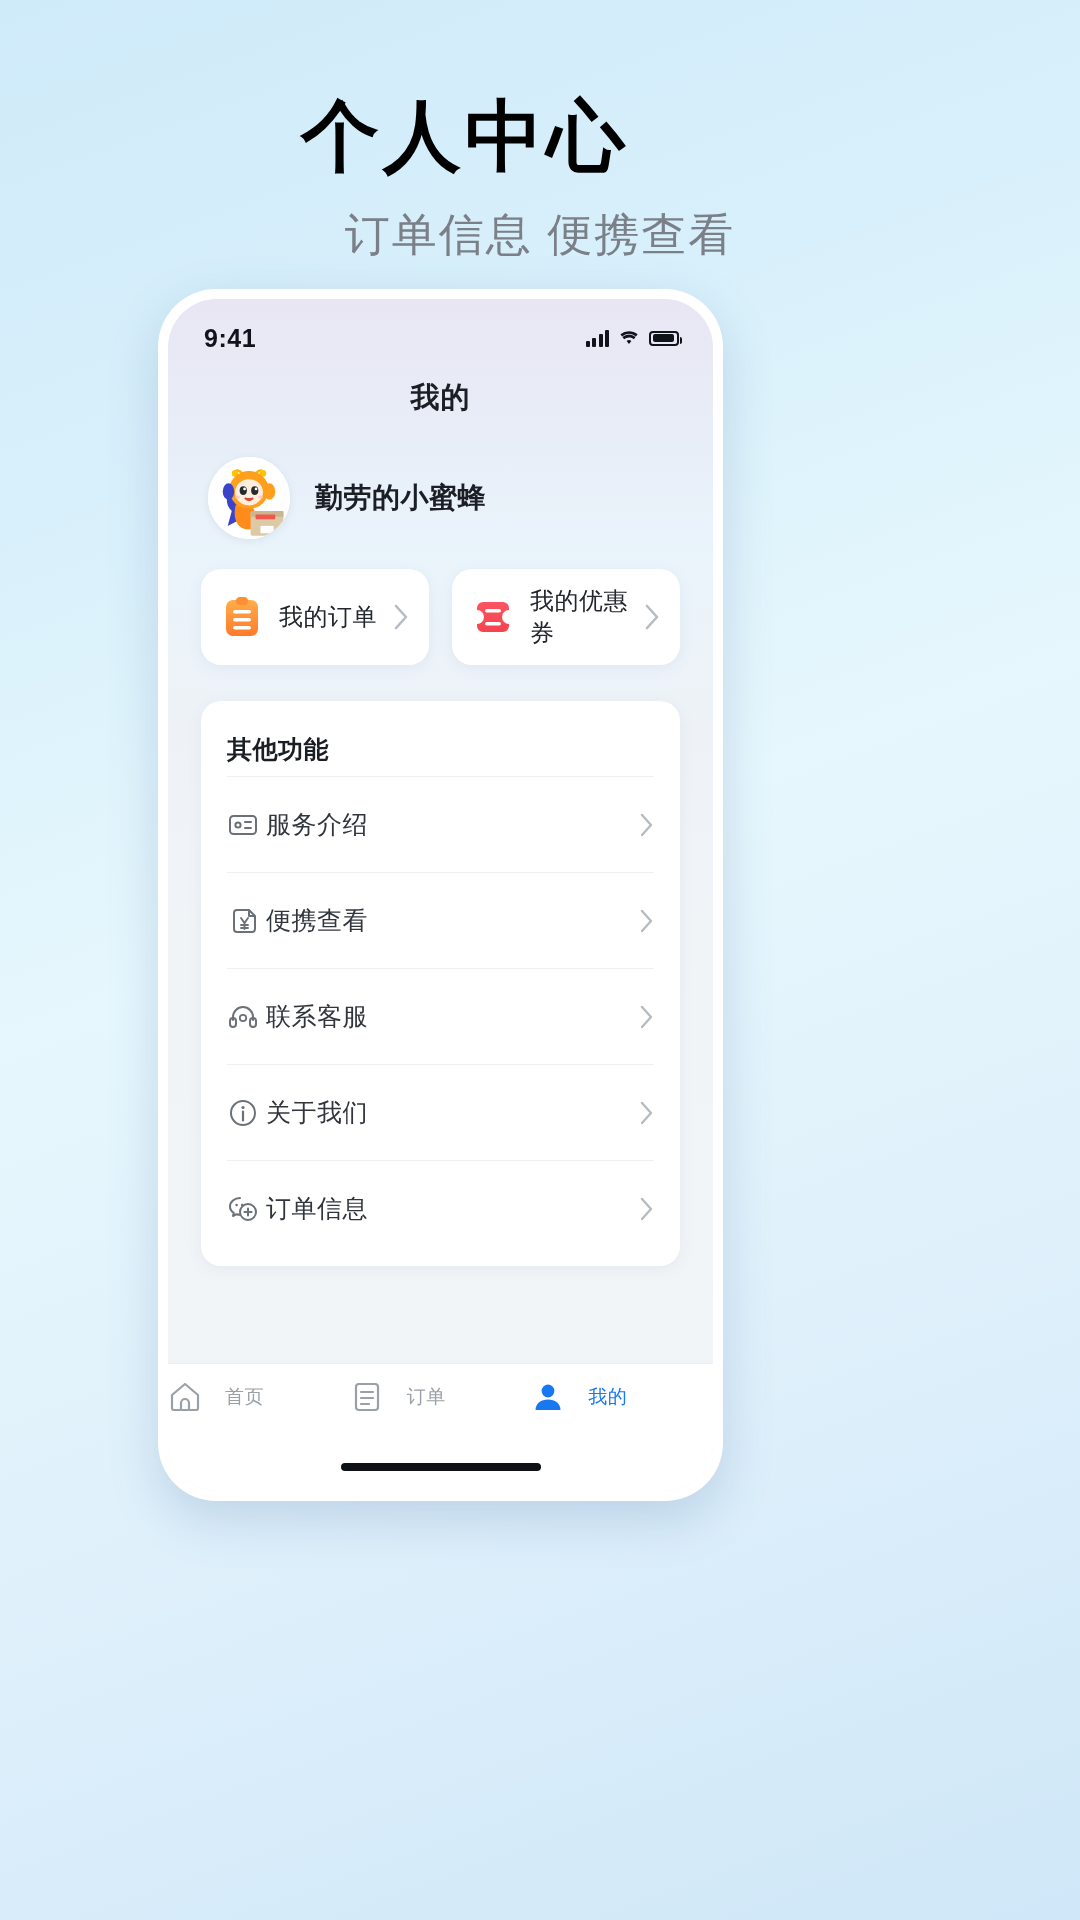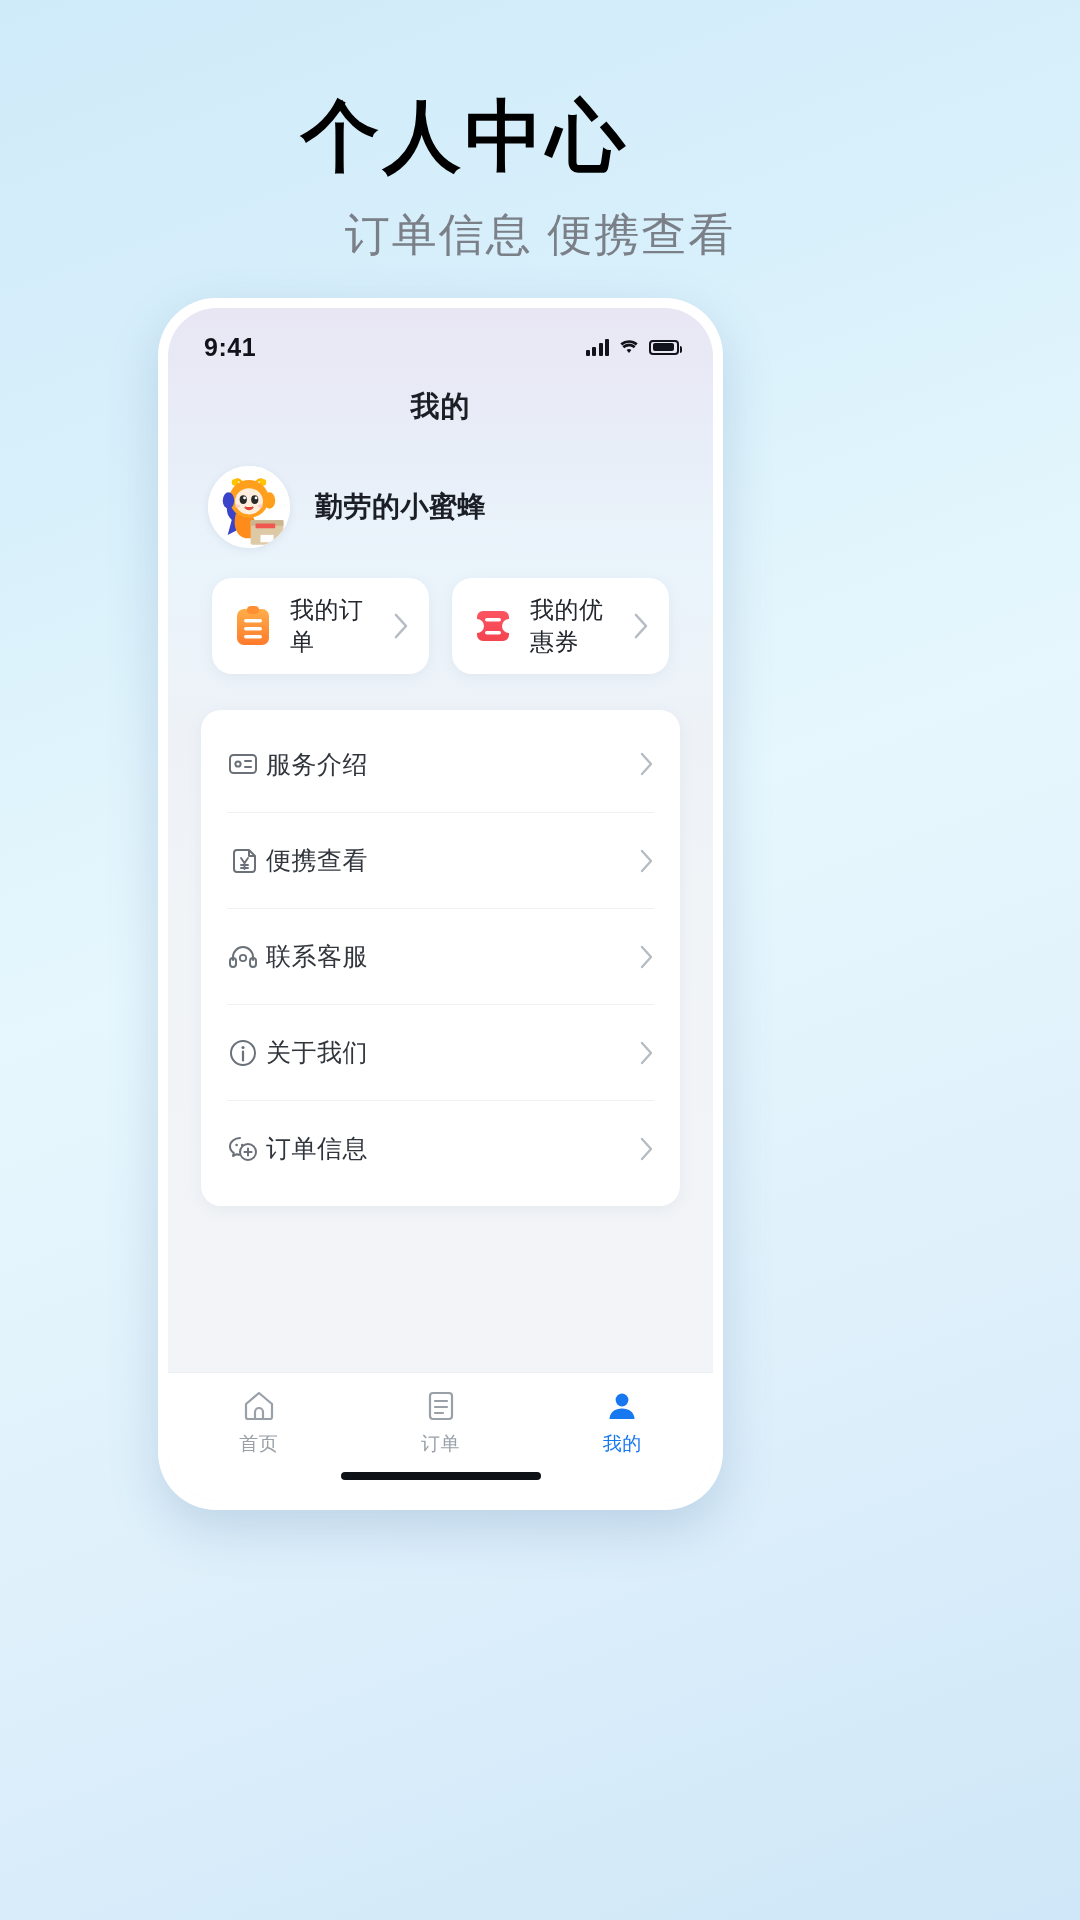--- a/index.html
+++ b/index.html
@@ -15,21 +15,21 @@
     text-align:center; font-size:78px; font-weight:bold; letter-spacing:4px;
     color:#000; line-height:1.05;
   }
   .promo-sub{
     position:absolute; top:205px; left:0; width:1080px;
     text-align:center; font-size:45px; font-weight:400; letter-spacing:2px;
     color:#7a7f88;
   }
   
   .phone{
-    position:absolute; left:158px; top:298px;
+    position:absolute; left:158px; top:289px;
     width:565px; height:1212px;
     background:#ffffff;
     border-radius:58px;
     box-shadow:0 18px 50px rgba(70,110,160,.22);
     padding:10px;
   }
   .screen{
     width:100%; height:100%;
     border-radius:49px;
     overflow:hidden;
@@ -76,21 +76,21 @@
   .avatar{
     width:82px; height:82px; border-radius:50%;
     background:#ffffff; position:relative; overflow:hidden; flex:none;
     box-shadow:0 2px 8px rgba(90,120,160,.12);
   }
   .avatar svg{ display:block; width:100%; height:100%; }
   .uname{ font-size:28px; font-weight:bold; color:#1b1e24; letter-spacing:.5px;}
   
   .quick{
     position:relative; z-index:2;
-    display:flex; gap:23px; padding:0 44px;font-family:Liberation Serif, serif;
+    display:flex; gap:23px; padding:0 33px;font-family:Liberation Serif, serif;
   }
   .qcard{
     flex:1; background:#fff; border-radius:20px;
     height:96px; display:flex; align-items:center; gap:16px;
     padding:0 20px;
     box-shadow:0 3px 14px rgba(120,145,175,.10);
   }
   .qicon{ width:42px; height:42px; flex:none; }
   .qicon svg{display:block;width:100%;height:100%}
   .qlabel{ font-size:24px; color:#23262c; font-weight:500; flex:1; letter-spacing:.5px;}
@@ -114,21 +114,21 @@
   .ricon svg{display:block;width:100%;height:100%}
   .rlabel{ flex:1; font-size:25px; color:#31353c; letter-spacing:.5px;}
   
   .spacer{ flex:1; position:relative; z-index:2;}
   .tabbar{
     position:relative; z-index:3;
     height:128px; background:#fff;
     display:flex; align-items:flex-start; padding-top:16px;
     border-top:1px solid #eceff2;
   }
-  .tab{ flex:1; display:flex; flex-direction:column; align-items:center; gap:8px;}
+  .tab{ flex:1; display:flex; flex-direction:row; align-items:center; gap:23px;}
   .tab .ti{ width:34px; height:34px;}
   .tab .ti svg{display:block;width:100%;height:100%}
   .tab .tl{ font-size:19px; color:#9aa0a8; letter-spacing:.5px;}
   .tab.active .tl{ color:#1878f0; font-weight:500;}
   .homebar{
     position:absolute; z-index:4; bottom:20px; left:50%; transform:translateX(-50%);
     width:200px; height:8px; border-radius:5px; background:#0e1116;
   }
 </style>
 </head>
@@ -237,20 +237,21 @@
         <span class="qlabel">我的优惠券</span>
         <span class="chev">
           <svg width="15" height="26" viewBox="0 0 15 26">
               <path d="M2 2 L12 13 L2 24" stroke="#b6bcc4" stroke-width="2.6" fill="none" stroke-linecap="round" stroke-linejoin="round"></path>
             </svg>
         </span>
       </div>
     </div>
 
     <div class="others">
+      <div class="others-h">其他功能</div>
 
       <div class="row">
         <span class="ricon">
           <svg viewBox="0 0 32 32">
               <rect x="3" y="7" width="26" height="18" rx="3.5" fill="none" stroke="#6b7178" stroke-width="2"></rect>
               <circle cx="11" cy="16" r="2.6" fill="none" stroke="#6b7178" stroke-width="2"></circle>
               <rect x="17" y="12" width="8" height="2" rx="1" fill="#6b7178"></rect>
               <rect x="17" y="18" width="8" height="2" rx="1" fill="#6b7178"></rect>
             </svg>
         </span>

